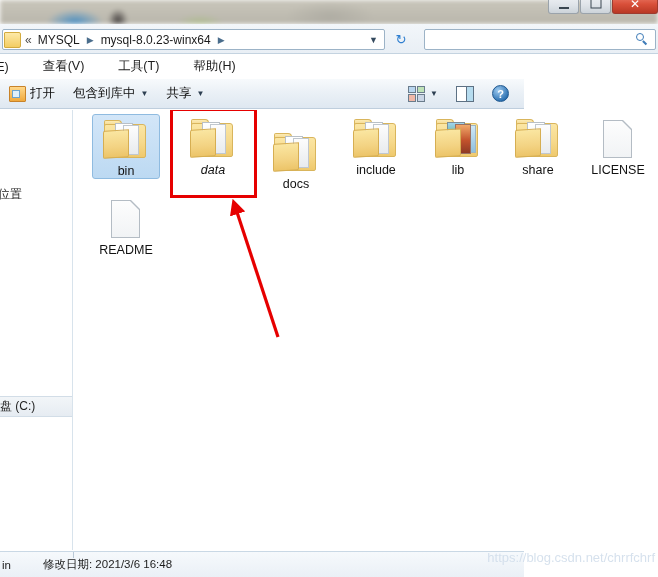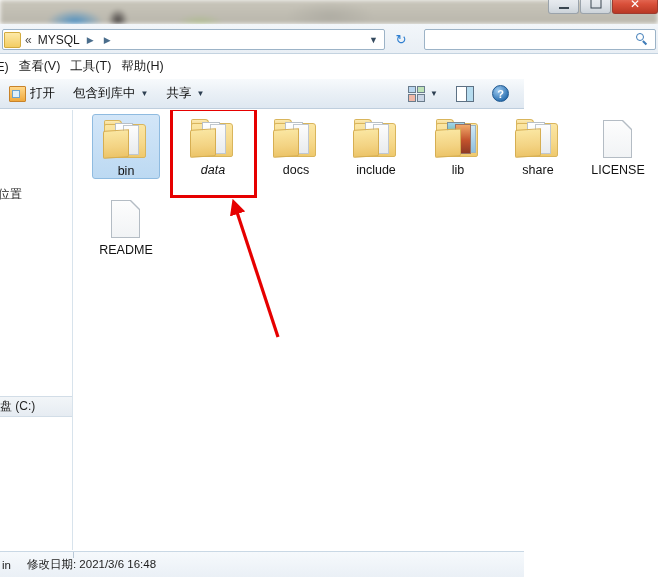--- a/index.html
+++ b/index.html
@@ -201,20 +201,21 @@
     background: #ffffff;
     font-size: 12.5px;
     color: #1b1b1b;
     display: flex;
     align-items: center;
     box-sizing: border-box;
   }
   .menu-item {
     padding: 2px 10px 2px 0;
     white-space: nowrap;
+    margin-left: 24px;
   }
   .menu-item:first-child { padding-left: 0; margin-left: -8px; }
 
   
   .toolbar {
     position: absolute;
     left: 0; top: 78px;
     width: 524px; height: 31px;
     background: linear-gradient(180deg, #f7fafc 0%, #eaf0f6 48%, #dfe8f1 100%);
     border-top: 1px solid #ffffff;
@@ -473,21 +474,21 @@
     align-items: center;
     font-size: 11.5px;
     color: #1d1d1d;
     overflow: hidden;
   }
   .status-name {
     margin-left: 2px;
     white-space: nowrap;
   }
   .status-date {
-    margin-left: 16px;
+    margin-left: 32px;
     white-space: nowrap;
   }
   .status-sep {
     position: absolute;
     left: 73px; top: 0;
     width: 1px; height: 6px;
     background: #b9c8d6;
   }
   .watermark {
     position: absolute;
@@ -517,20 +518,21 @@
       <span class="wc-glyph">✕</span>
     </div>
   </div>
 
   <div class="navbar">
     <div class="addr-box">
       <span class="crumb-icon"></span>
       <span class="chev-back">«</span>
       <span class="crumb">MYSQL</span>
       <span class="crumb-sep">▶</span>
+      <span class="crumb">mysql-8.0.23-winx64</span>
       <span class="crumb-sep">▶</span>
       <span class="addr-drop">▼</span>
     </div>
     <div class="refresh-btn">↻</div>
     <div class="search-box">
       <span class="search-icon"></span>
     </div>
   </div>
 
   <div class="menubar">
@@ -595,21 +597,21 @@
         <div class="file-item" style="left: 105px; top: 4px; font-style: italic;">
           <div class="ficon folder">
             <div class="tab"></div>
             <div class="back"></div>
             <div class="paper"></div>
             <div class="paper2"></div>
             <div class="front"></div>
           </div>
           <div class="flabel">data</div>
         </div>
-        <div class="file-item" style="left: 188px; top: 4px;">
+        <div class="file-item" style="left: 188px; top: 18px;">
           <div class="ficon folder">
             <div class="tab"></div>
             <div class="back"></div>
             <div class="paper"></div>
             <div class="paper2"></div>
             <div class="front"></div>
           </div>
           <div class="flabel">docs</div>
         </div>
         <div class="file-item" style="left: 268px; top: 4px;">
@@ -669,14 +671,15 @@
     </svg>
 
   </div>
 
   <div class="statusbar">
     <span class="status-sep"></span>
     <span class="status-name">in</span>
     <span class="status-date">修改日期: 2021/3/6 16:48</span>
   </div>
 
+  <div class="watermark">https://blog.csdn.net/chrrfchrf</div>
 
 </div>
 
 </body></html>

